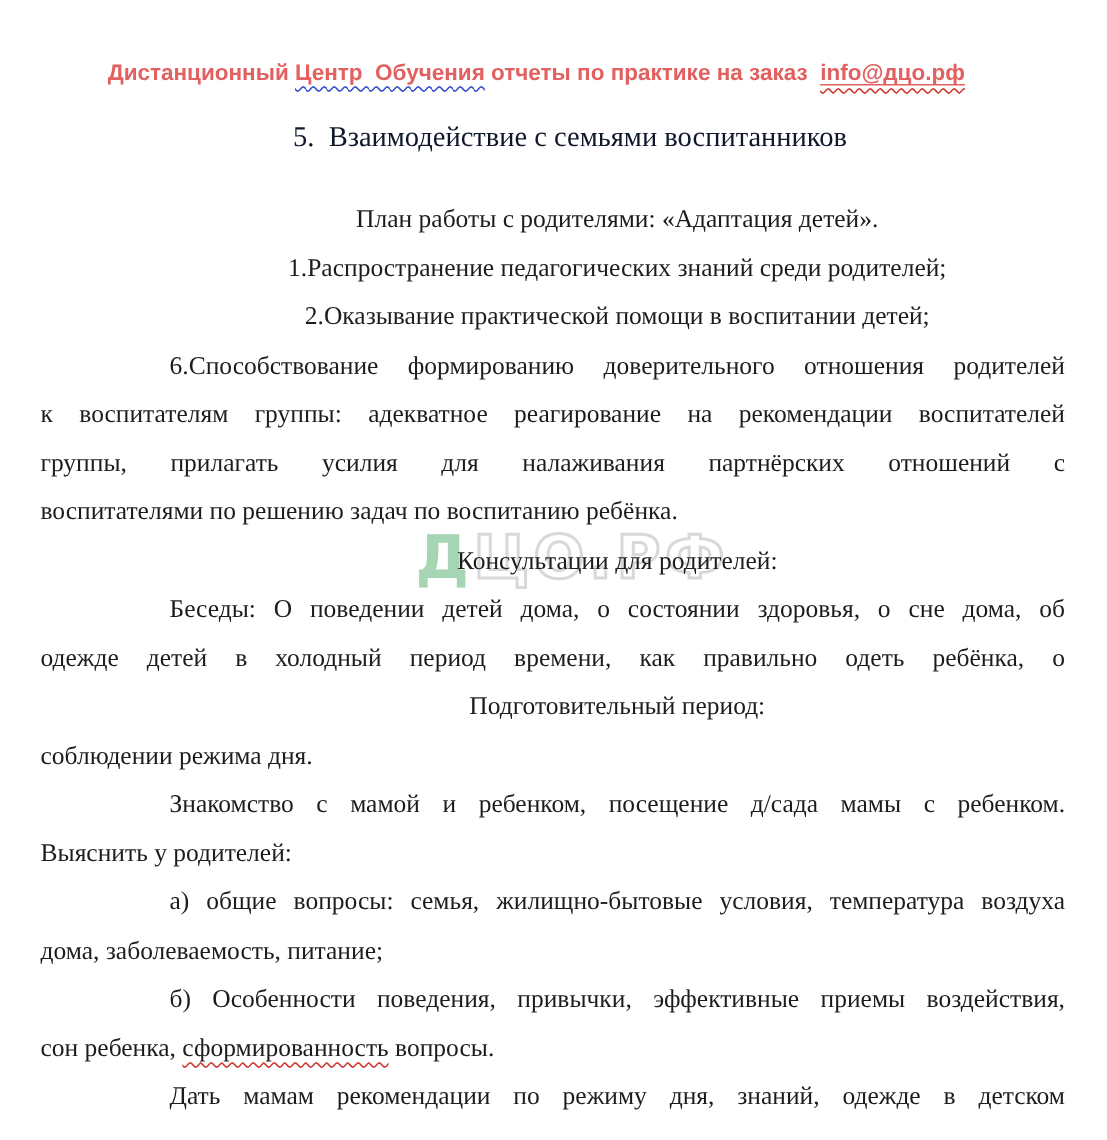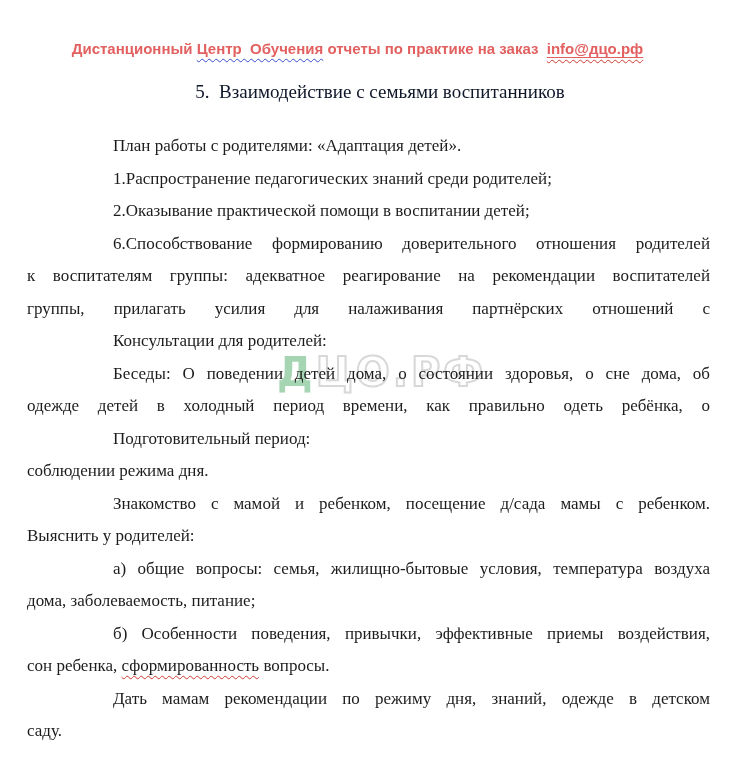--- a/index.html
+++ b/index.html
@@ -73,21 +73,21 @@
     font-size:17px;
     line-height:32.5px;
     z-index:2;
   }
   .line{white-space:nowrap;}
   .line.stretch{
     white-space:normal;
     text-align:justify;
     text-align-last:justify;
   }
-  .line.indent{padding-left:86px;}
+  .line.indent{padding-left:86px;text-align:center;}
   .word-sq{
     text-decoration:underline wavy #cf3a33;
     text-decoration-thickness:1px;
     text-underline-offset:4px;
   }
 </style>
 </head>
 <body>
 
 <div class="page">
@@ -98,20 +98,21 @@
 
   <div class="watermark"><span class="wm-green">Д</span><span class="wm-outline">ЦО.РФ</span></div>
 
   <div class="doc-body">
     <div class="line indent">План работы с родителями: «Адаптация детей».</div>
     <div class="line indent">1.Распространение педагогических знаний среди родителей;</div>
     <div class="line indent">2.Оказывание практической помощи в воспитании детей;</div>
     <div class="line indent stretch">6.Способствование формированию доверительного отношения родителей</div>
     <div class="line stretch">к воспитателям группы: адекватное реагирование на рекомендации воспитателей</div>
     <div class="line stretch">группы, прилагать усилия для налаживания партнёрских отношений с</div>
+    <div class="line">воспитателями по решению задач по воспитанию ребёнка.</div>
     <div class="line indent">Консультации для родителей:</div>
     <div class="line indent stretch">Беседы: О поведении детей дома, о состоянии здоровья, о сне дома, об</div>
     <div class="line stretch">одежде детей в холодный период времени, как правильно одеть ребёнка, о</div>
     <div class="line indent">Подготовительный период:</div>
     <div class="line">соблюдении режима дня.</div>
     <div class="line indent stretch">Знакомство с мамой и ребенком, посещение д/сада мамы с ребенком.</div>
     <div class="line">Выяснить у родителей:</div>
     <div class="line indent stretch">а) общие вопросы: семья, жилищно-бытовые условия, температура воздуха</div>
     <div class="line">дома, заболеваемость, питание;</div>
     <div class="line indent stretch">б) Особенности поведения, привычки, эффективные приемы воздействия,</div>

